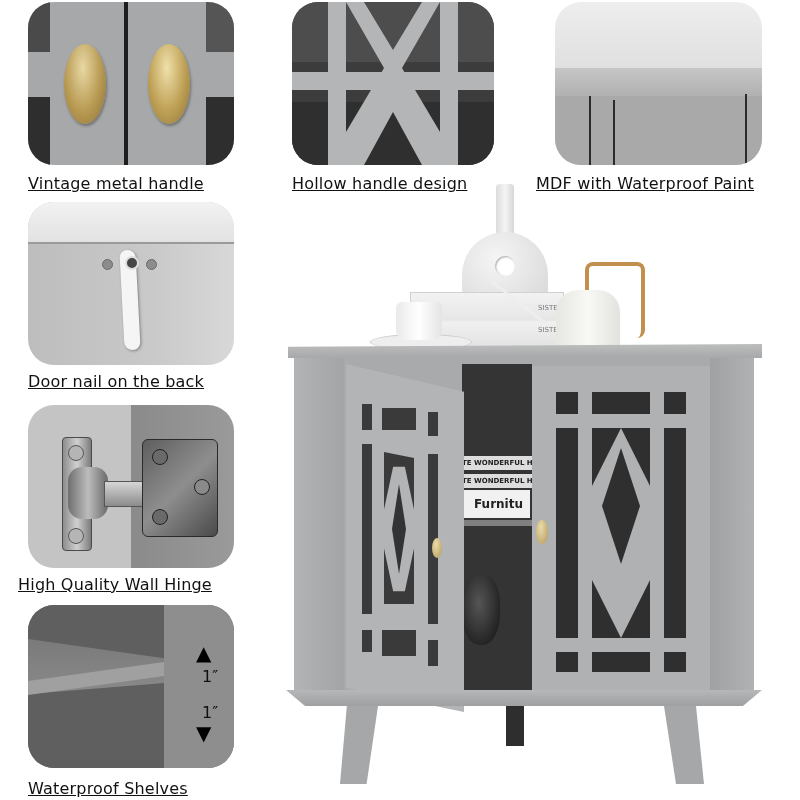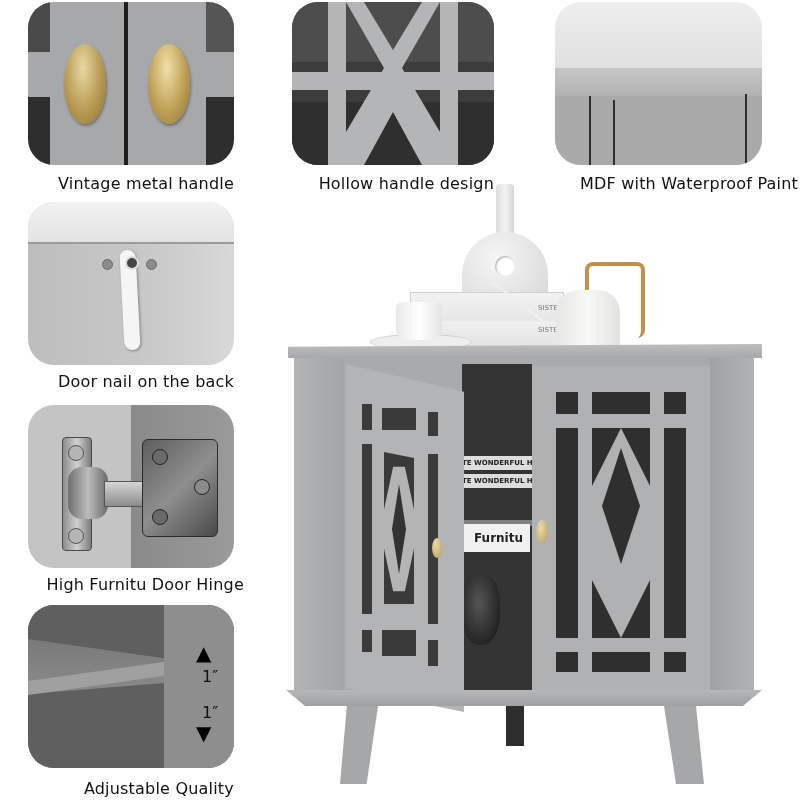--- a/index.html
+++ b/index.html
@@ -1,18 +1,18 @@
 <!DOCTYPE html>
 <html><head>
 <meta charset="utf-8">
 <style>
   html,body{margin:0;padding:0;background:#fff;}
   body{width:800px;height:800px;position:relative;overflow:hidden;font-family:"DejaVu Sans","Liberation Sans",sans-serif;}
   .tile{position:absolute;border-radius:26px;overflow:hidden;}
-  .caption{position:absolute;font-size:16px;color:#111;white-space:nowrap;text-align:right;letter-spacing:0.2px;}
+  .caption{position:absolute;font-size:16px;color:#111;white-space:nowrap;text-align:left;letter-spacing:0.2px;text-decoration:underline;}
   .abs{position:absolute;}
 </style>
 </head>
 <body>
 
 <div class="tile" style="left:28px;top:2px;width:206px;height:163px;background:#a7a8aa;">
   <div class="abs" style="left:0;top:0;width:22px;height:50px;background:#4a4a4a;"></div>
   <div class="abs" style="left:0;top:95px;width:22px;height:70px;background:#2e2e2e;"></div>
   <div class="abs" style="right:0;top:0;width:28px;height:50px;background:#555;"></div>
   <div class="abs" style="right:0;top:95px;width:28px;height:70px;background:#2e2e2e;"></div>
@@ -35,21 +35,21 @@
 </div>
 <div class="caption" style="left:292px;top:174px;width:202px;">Hollow handle design</div>
 
 <div class="tile" style="left:555px;top:2px;width:207px;height:163px;background:linear-gradient(180deg,#eeeeee 0%,#e0e0e0 40%,#cfcfcf 100%);">
   <div class="abs" style="left:0;top:66px;width:207px;height:28px;background:linear-gradient(180deg,#c6c6c6,#b1b1b1);"></div>
   <div class="abs" style="left:0;top:94px;width:207px;height:69px;background:#a9a9a9;"></div>
   <div class="abs" style="left:34px;top:94px;width:2px;height:69px;background:#2c2c2c;"></div>
   <div class="abs" style="left:58px;top:98px;width:2px;height:65px;background:#2c2c2c;"></div>
   <div class="abs" style="left:190px;top:92px;width:2px;height:71px;background:#2c2c2c;"></div>
 </div>
-<div class="caption" style="left:552px;top:174px;width:246px;">MDF with Waterproof Paint</div>
+<div class="caption" style="left:536px;top:174px;width:246px;">MDF with Waterproof Paint</div>
 
 <div class="tile" style="left:28px;top:202px;width:206px;height:163px;background:linear-gradient(90deg,#bdbdbd 0%,#c9c9c9 60%,#d8d8d8 100%);">
   <div class="abs" style="left:0;top:0;width:206px;height:40px;background:linear-gradient(180deg,#f2f2f2,#e2e2e2);border-bottom:2px solid #9a9a9a;"></div>
   <div class="abs" style="left:74px;top:57px;width:9px;height:9px;border-radius:50%;background:#8c8c8c;border:1px solid #6a6a6a;"></div>
   <div class="abs" style="left:118px;top:57px;width:9px;height:9px;border-radius:50%;background:#8c8c8c;border:1px solid #6a6a6a;"></div>
   <div class="abs" style="left:94px;top:48px;width:16px;height:100px;border-radius:8px;background:#f5f5f5;box-shadow:1px 1px 3px rgba(0,0,0,.35);transform:skewX(3deg);"></div>
   <div class="abs" style="left:97px;top:54px;width:10px;height:10px;border-radius:50%;background:#444;border:2px solid #ddd;"></div>
 </div>
 <div class="caption" style="left:28px;top:372px;width:206px;">Door nail on the back</div>
 
@@ -57,33 +57,33 @@
   <div class="abs" style="left:34px;top:32px;width:28px;height:112px;border-radius:4px;background:linear-gradient(90deg,#8d8d8d,#d0d0d0,#7c7c7c);border:1px solid #4a4a4a;"></div>
   <div class="abs" style="left:40px;top:62px;width:40px;height:52px;border-radius:14px;background:linear-gradient(90deg,#6f6f6f,#bcbcbc,#6a6a6a);"></div>
   <div class="abs" style="left:76px;top:76px;width:54px;height:24px;background:linear-gradient(180deg,#d6d6d6,#8b8b8b);border:1px solid #555;"></div>
   <div class="abs" style="left:114px;top:34px;width:74px;height:96px;border-radius:6px;background:linear-gradient(135deg,#5e5e5e,#8e8e8e,#4a4a4a);border:1px solid #2a2a2a;"></div>
   <div class="abs" style="left:40px;top:40px;width:14px;height:14px;border-radius:50%;background:#b5b5b5;border:1px solid #555;"></div>
   <div class="abs" style="left:40px;top:123px;width:14px;height:14px;border-radius:50%;background:#b5b5b5;border:1px solid #555;"></div>
   <div class="abs" style="left:124px;top:44px;width:14px;height:14px;border-radius:50%;background:#6a6a6a;border:1px solid #222;"></div>
   <div class="abs" style="left:124px;top:104px;width:14px;height:14px;border-radius:50%;background:#6a6a6a;border:1px solid #222;"></div>
   <div class="abs" style="left:166px;top:74px;width:14px;height:14px;border-radius:50%;background:#8a8a8a;border:1px solid #222;"></div>
 </div>
-<div class="caption" style="left:18px;top:575px;width:226px;">High Furnitu Door Hinge</div>
+<div class="caption" style="left:18px;top:575px;width:226px;">High Quality Wall Hinge</div>
 
 <div class="tile" style="left:28px;top:605px;width:206px;height:163px;background:#6e6e6e;">
   <div class="abs" style="left:0;top:0;width:136px;height:163px;background:#5f5f5f;"></div>
   <div class="abs" style="left:0;top:34px;width:136px;height:55px;background:linear-gradient(180deg,#7a7a7a,#8a8a8a);clip-path:polygon(0 0,100% 35%,100% 80%,0 100%);"></div>
   <div class="abs" style="left:0;top:76px;width:136px;height:14px;background:#a0a0a0;transform:skewY(-8deg);transform-origin:left;"></div>
   <div class="abs" style="left:136px;top:0;width:70px;height:163px;background:#8e8e8e;"></div>
   <div class="abs" style="left:168px;top:38px;font-size:20px;color:#000;line-height:1;">▲</div>
   <div class="abs" style="left:174px;top:62px;font-size:16px;color:#111;">1″</div>
   <div class="abs" style="left:174px;top:98px;font-size:16px;color:#111;">1″</div>
   <div class="abs" style="left:168px;top:118px;font-size:20px;color:#000;line-height:1;">▼</div>
 </div>
-<div class="caption" style="left:28px;top:779px;width:206px;">Adjustable Quality</div>
+<div class="caption" style="left:28px;top:779px;width:206px;">Waterproof Shelves</div>
 
 <div class="abs" style="left:280px;top:180px;width:520px;height:620px;">
 
   <div class="abs" style="left:216px;top:4px;width:18px;height:60px;background:linear-gradient(90deg,#dcdcdc,#f4f4f4,#d6d6d6);border-radius:4px 4px 0 0;"></div>
   <div class="abs" style="left:182px;top:52px;width:86px;height:66px;border-radius:43px 43px 8px 8px;background:radial-gradient(circle at 40% 40%,#f5f5f5,#d9d9d9);"></div>
   <div class="abs" style="left:215px;top:76px;width:20px;height:20px;border-radius:50%;background:#fff;box-shadow:inset 1px 1px 2px #aaa;"></div>
 
   <div class="abs" style="left:130px;top:112px;width:152px;height:56px;background:linear-gradient(180deg,#f2f2f2 0%,#e6e6e6 48%,#f0f0f0 52%,#e2e2e2 100%);border:1px solid #d0d0d0;"></div>
   <div class="abs" style="left:258px;top:124px;font-size:7px;color:#777;">SISTER</div>
   <div class="abs" style="left:258px;top:146px;font-size:7px;color:#777;">SISTER</div>
@@ -98,21 +98,21 @@
   <div class="abs" style="left:8px;top:164px;width:474px;height:14px;background:linear-gradient(180deg,#bdbdbe,#a7a8a9);clip-path:polygon(0 20%,100% 0,100% 100%,0 100%);"></div>
 
   <div class="abs" style="left:14px;top:178px;width:460px;height:332px;background:#a9aaab;"></div>
   <div class="abs" style="left:14px;top:178px;width:50px;height:332px;background:linear-gradient(90deg,#b3b4b5,#a3a4a5);"></div>
   <div class="abs" style="left:430px;top:178px;width:44px;height:332px;background:linear-gradient(90deg,#a0a1a2,#b1b2b3);"></div>
 
   <div class="abs" style="left:182px;top:184px;width:70px;height:326px;background:#343434;"></div>
   <div class="abs" style="left:182px;top:340px;width:70px;height:6px;background:#808080;"></div>
   <div class="abs" style="left:182px;top:276px;width:70px;height:14px;background:#ddd;color:#222;font-size:7px;font-weight:bold;overflow:hidden;white-space:nowrap;line-height:14px;">TE WONDERFUL HOM</div>
   <div class="abs" style="left:182px;top:294px;width:70px;height:14px;background:#ddd;color:#222;font-size:7px;font-weight:bold;overflow:hidden;white-space:nowrap;line-height:14px;">TE WONDERFUL HOM</div>
-  <div class="abs" style="left:184px;top:310px;width:56px;height:28px;background:#f1f1f1;color:#222;font-size:12px;font-weight:bold;line-height:28px;padding-left:10px;overflow:hidden;margin-top:34px;">Furnitu</div>
+  <div class="abs" style="left:184px;top:310px;width:56px;height:28px;background:#f1f1f1;color:#222;font-size:12px;font-weight:bold;line-height:28px;padding-left:10px;overflow:hidden;">Furnitu</div>
   <div class="abs" style="left:182px;top:395px;width:38px;height:70px;border-radius:40% 40% 45% 45%;background:radial-gradient(ellipse at 45% 40%,#555,#111);"></div>
 
   <div class="abs" style="left:66px;top:184px;width:118px;height:348px;background:#b3b4b5;clip-path:polygon(0 0,100% 8%,100% 100%,0 93%);">
     <svg width="118" height="348" viewBox="0 0 118 348" style="position:absolute;left:0;top:0;">
       <g fill="#3a3a3a">
         <rect x="16" y="40" width="10" height="26"></rect>
           <rect x="36" y="44" width="34" height="22"></rect>
           <rect x="82" y="48" width="10" height="24"></rect>
         <rect x="16" y="80" width="10" height="170"></rect>
           <rect x="82" y="90" width="10" height="170"></rect>

